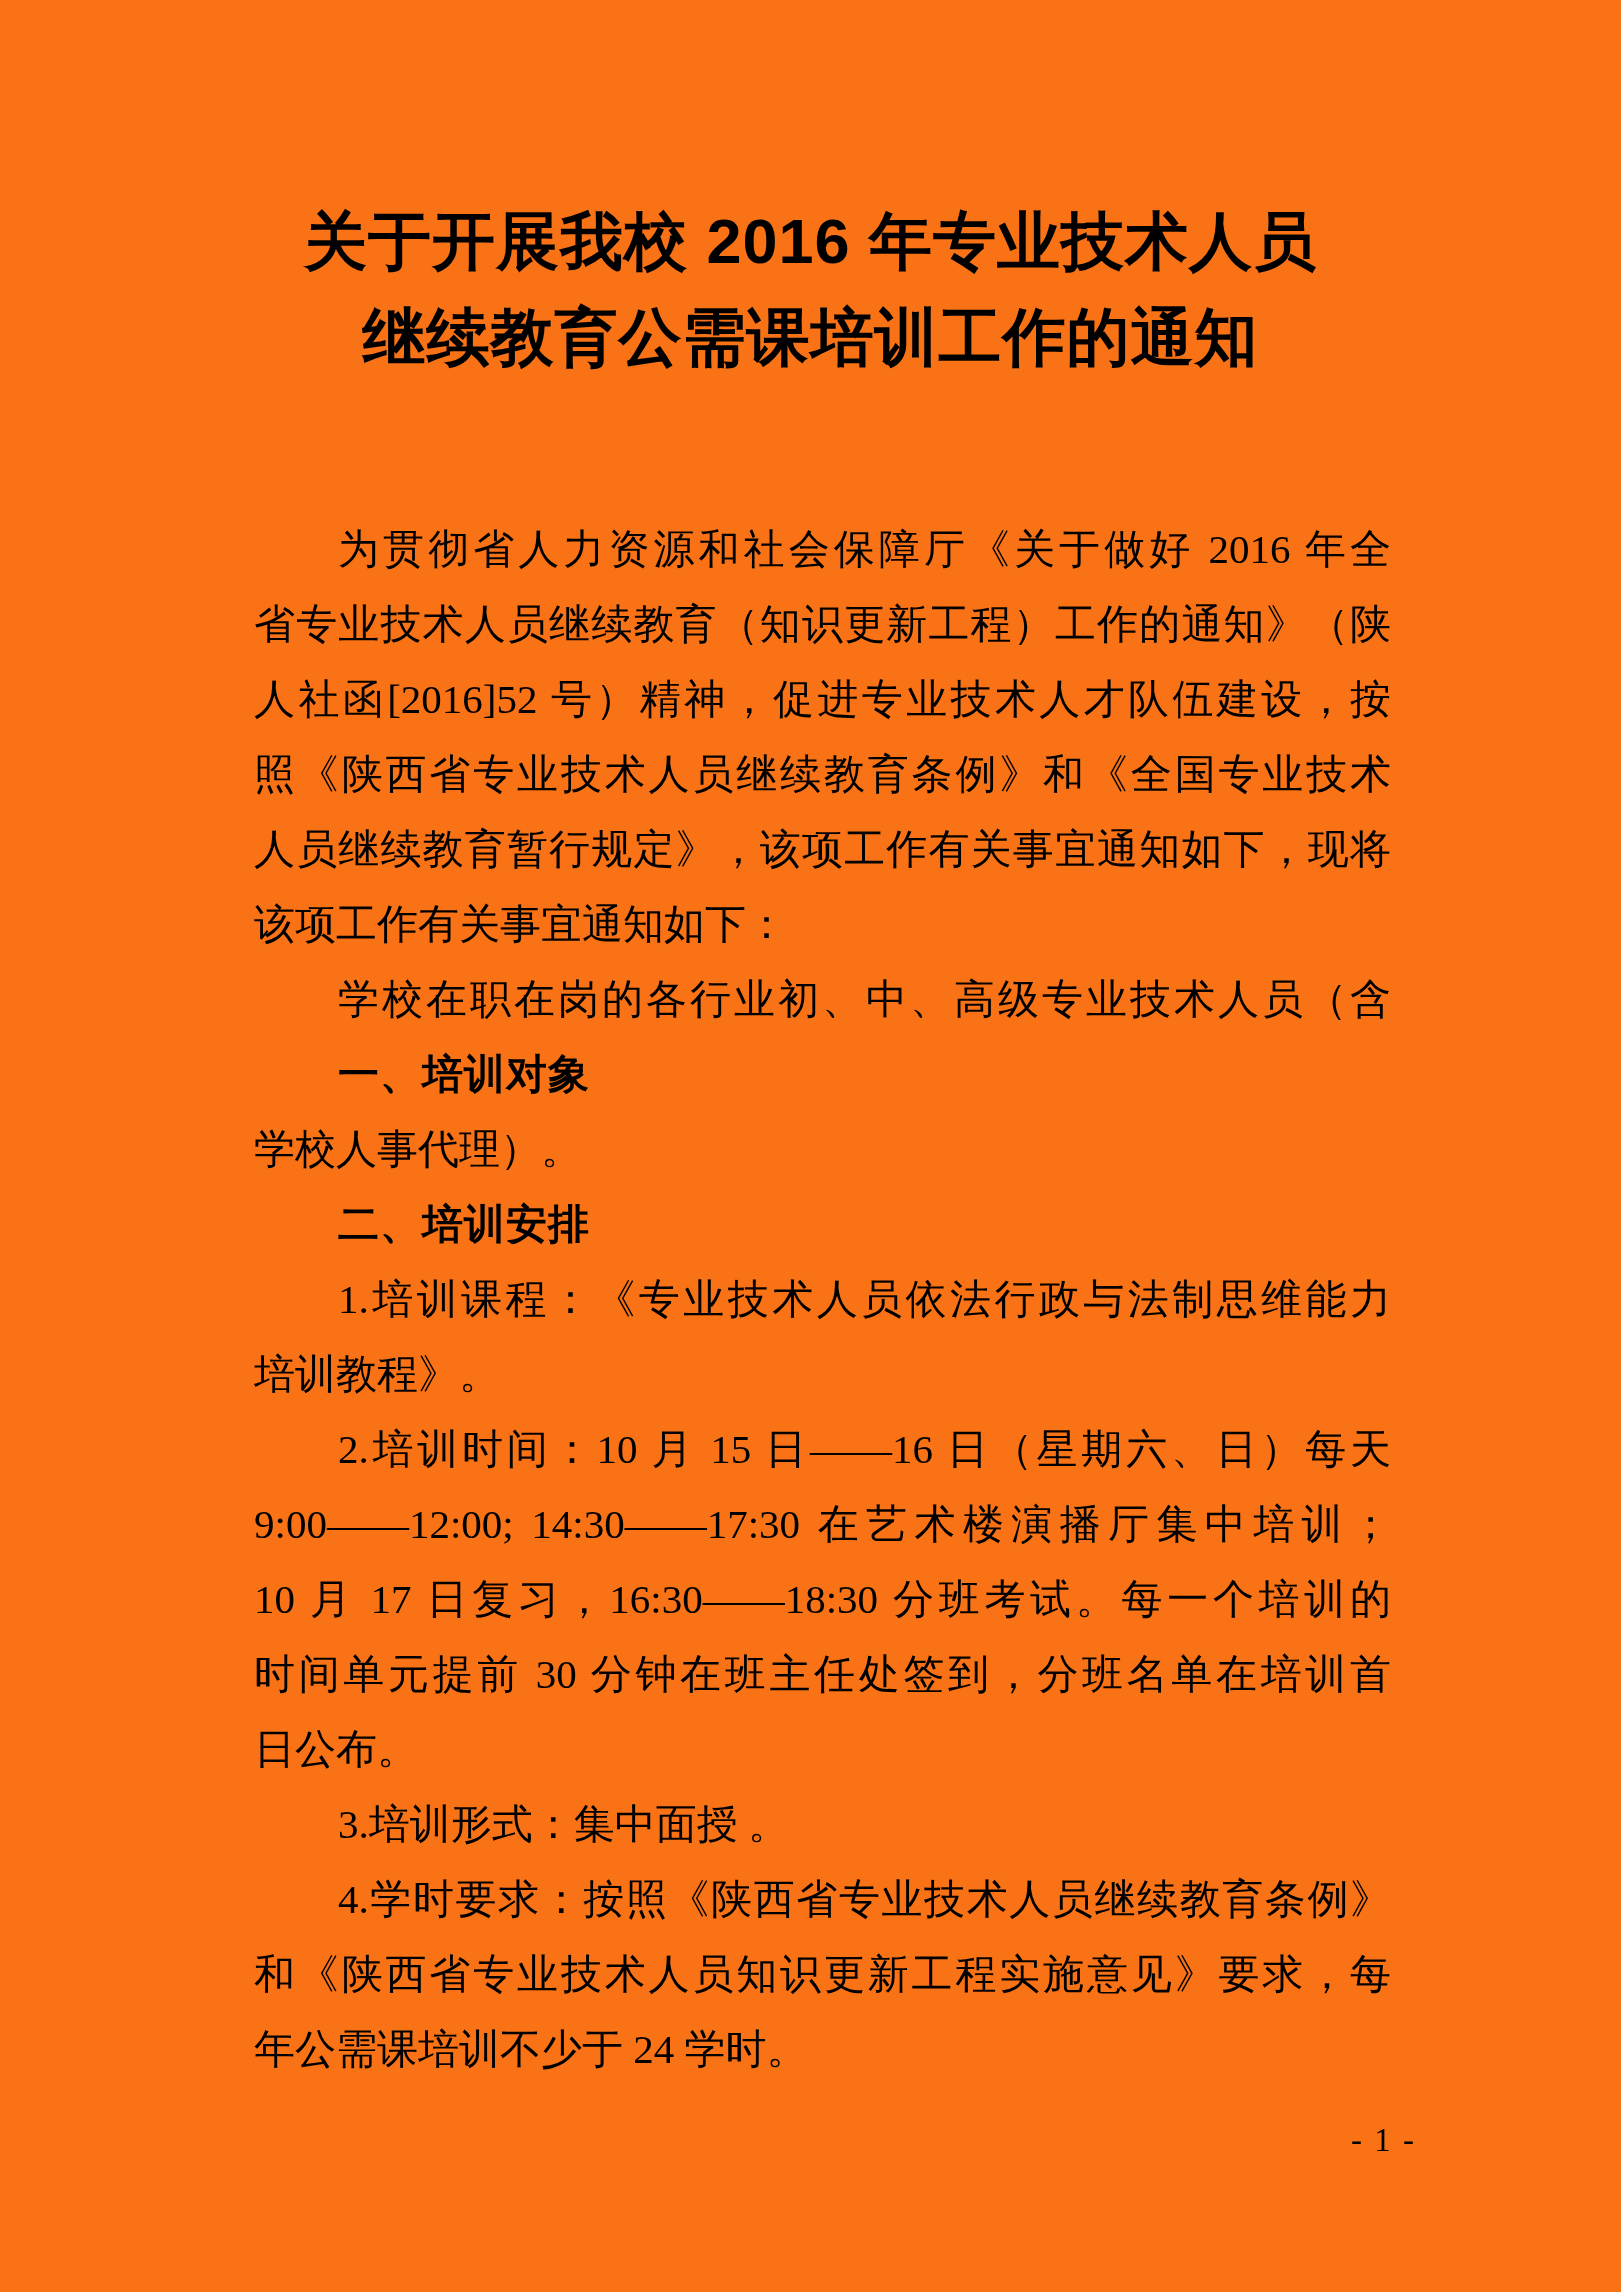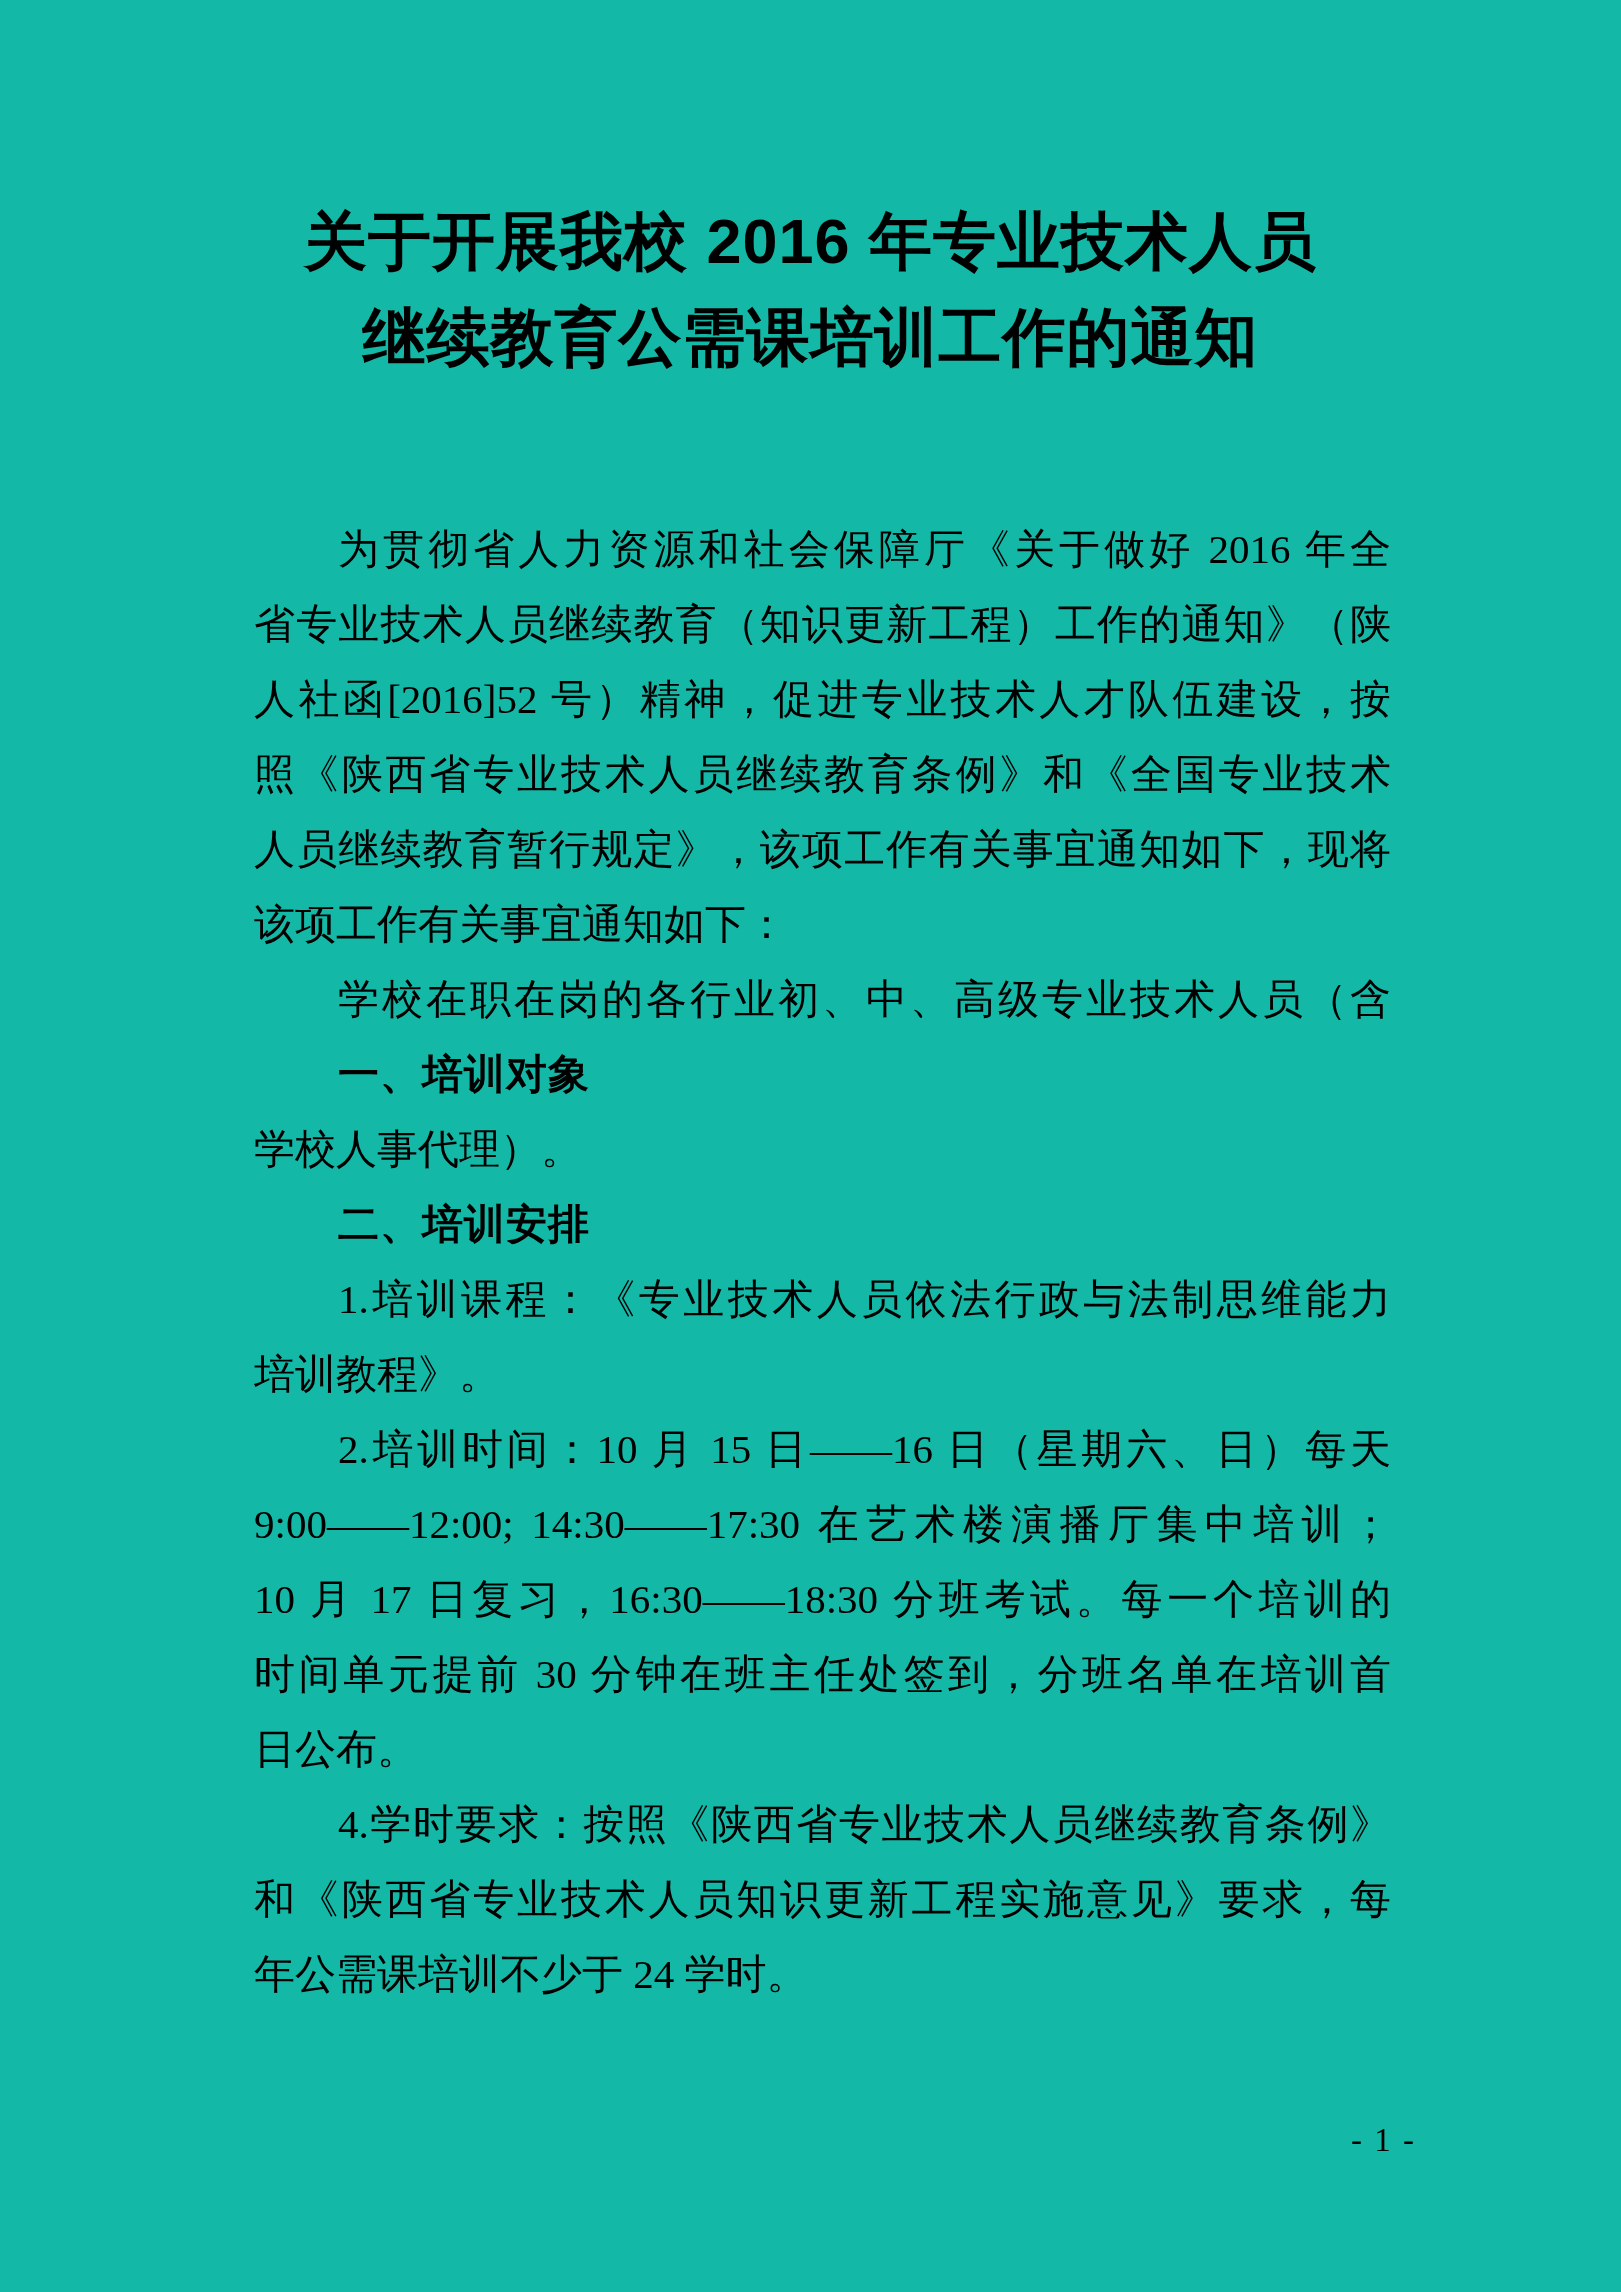--- a/index.html
+++ b/index.html
@@ -4,21 +4,21 @@
 <style>
   html, body {
     margin: 0;
     padding: 0;
     background: #ffffff;
   }
   .page {
     position: relative;
     width: 1621px;
     height: 2293px;
-    background: #14b8a6;
+    background: #f97316;
     color: #000000;
     font-family: "Liberation Serif", "DejaVu Serif", serif;
     overflow: hidden;
   }
   .doc-title {
     position: absolute;
     top: 193px;
     left: 0;
     width: 100%;
     text-align: center;
@@ -82,20 +82,21 @@
       <div class="line heading first last">一、培训对象</div>
       <div class="line body last">学校人事代理）。</div>
       <div class="line heading first last">二、培训安排</div>
       <div class="line body first">1.培训课程：《专业技术人员依法行政与法制思维能力</div>
       <div class="line body last">培训教程》。</div>
       <div class="line body first">2.培训时间：10 月 15 日——16 日（星期六、日）每天</div>
       <div class="line body">9:00——12:00; 14:30——17:30 在艺术楼演播厅集中培训；</div>
       <div class="line body">10 月 17 日复习，16:30——18:30 分班考试。每一个培训的</div>
       <div class="line body">时间单元提前 30 分钟在班主任处签到，分班名单在培训首</div>
       <div class="line body last">日公布。</div>
+      <div class="line body first last">3.培训形式：集中面授 。</div>
       <div class="line body first">4.学时要求：按照《陕西省专业技术人员继续教育条例》</div>
       <div class="line body">和《陕西省专业技术人员知识更新工程实施意见》要求，每</div>
       <div class="line body last">年公需课培训不少于 24 学时。</div>
     </div>
 
   <div class="page-number">- 1 -</div>
 
 </div>
 
 

